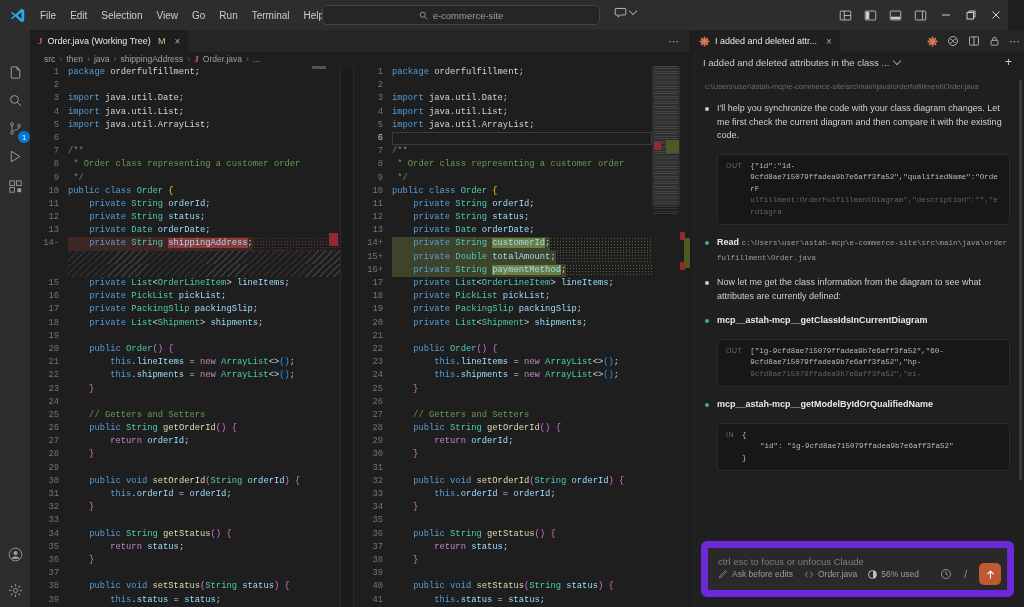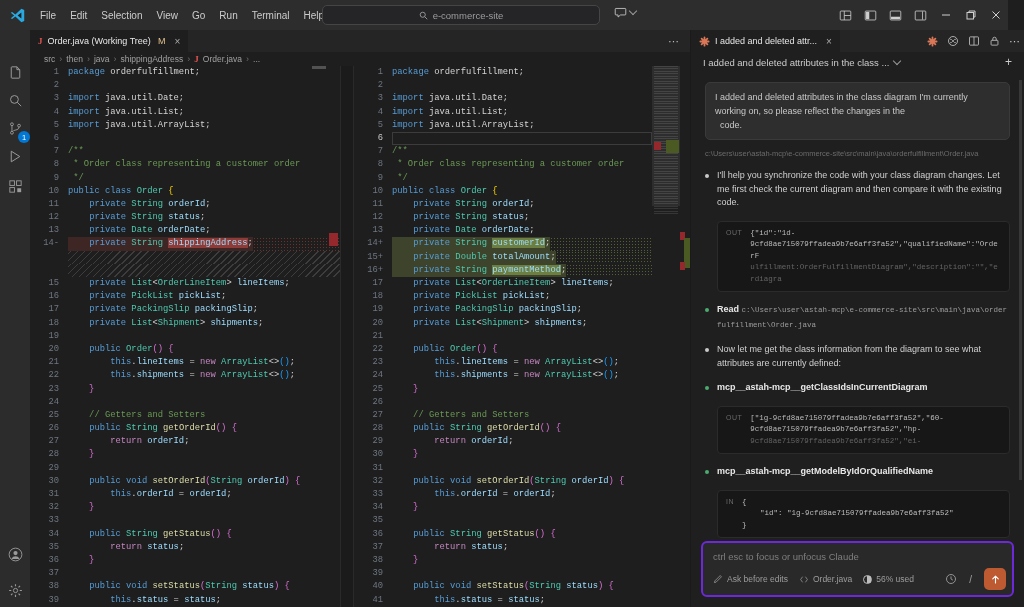--- a/index.html
+++ b/index.html
@@ -105,21 +105,21 @@
     margin:6px 0 11px 12px; display:flex; gap:8px; }
   .io-label { flex:none; font-size:7px; color:#6a6a6a; padding-top:1px; letter-spacing:0.5px; }
   .io-pre { font-family:"Liberation Mono","DejaVu Sans Mono",monospace; font-size:7.5px; line-height:11.5px;
     color:#bcbcbc; white-space:pre-wrap; word-break:break-all; min-width:0; }
   .io-fade { opacity:0.45; }
   .read-path { font-family:"Liberation Mono","DejaVu Sans Mono",monospace; font-size:7.5px; color:#9d9d9d;
     word-break:break-all; }
   .chat-scrollbar { position:absolute; right:2px; top:50px; width:3px; height:400px; background:rgba(121,121,121,0.28); }
 
   .chat-input { position:absolute; left:10px; right:10px; bottom:10px; height:56px; background:#292929;
-    border:2px solid #6d28d9; border-radius:6px; }
+    border:7px solid #6d28d9; border-radius:6px; }
   .placeholder { position:absolute; left:10px; top:8px; font-size:9.5px; color:#7f7f7f; }
   .chat-footer { position:absolute; left:10px; right:6px; bottom:5px; display:flex; align-items:center;
     gap:11px; font-size:8.5px; color:#9d9d9d; }
   .foot-item { display:flex; align-items:center; gap:4px; }
   .foot-right { margin-left:auto; display:flex; align-items:center; gap:12px; }
   .send-btn { width:22px; height:22px; border-radius:5px; background:var(--send); display:flex;
     align-items:center; justify-content:center; }
   .half-circle { width:9px; height:9px; border-radius:50%; border:1px solid #bdbdbd;
     background:linear-gradient(90deg, transparent 50%, #bdbdbd 50%); }
 
@@ -429,22 +429,20 @@
         <span style="font-size:11px">⋯</span>
       </div>
     </div>
     <div class="chat-header">
       <span>I added and deleted attributes in the class ...</span>
       <span class="chev-down"></span>
       <span class="plus">+</span>
     </div>
 
     <div class="chat-content" id="chat-content">
-      <div class="bubble">I added and deleted attributes in the class diagram I'm currently working on, so please reflect the changes in the
-  code.</div>
       <div class="ctx-path">c:\Users\user\astah-mcp\e-commerce-site\src\main\java\orderfulfillment\Order.java</div>
       <div id="chat-items">
           <div class="chat-item">
             <span class="dot"></span>
             <div class="body">I'll help you synchronize the code with your class diagram changes. Let me first check the current diagram and then compare it with the existing code.</div>
           </div>
           <div class="io-block">
             <span class="io-label">OUT</span>
             <div class="io-pre"><div>{"id":"1d-</div><div>9cfd8ae715079ffadea9b7e6aff3fa52","qualifiedName":"OrderF</div><div class="io-fade">ulfillment:OrderFulfillmentDiagram","description":"","erdiagra</div></div>
           </div>

